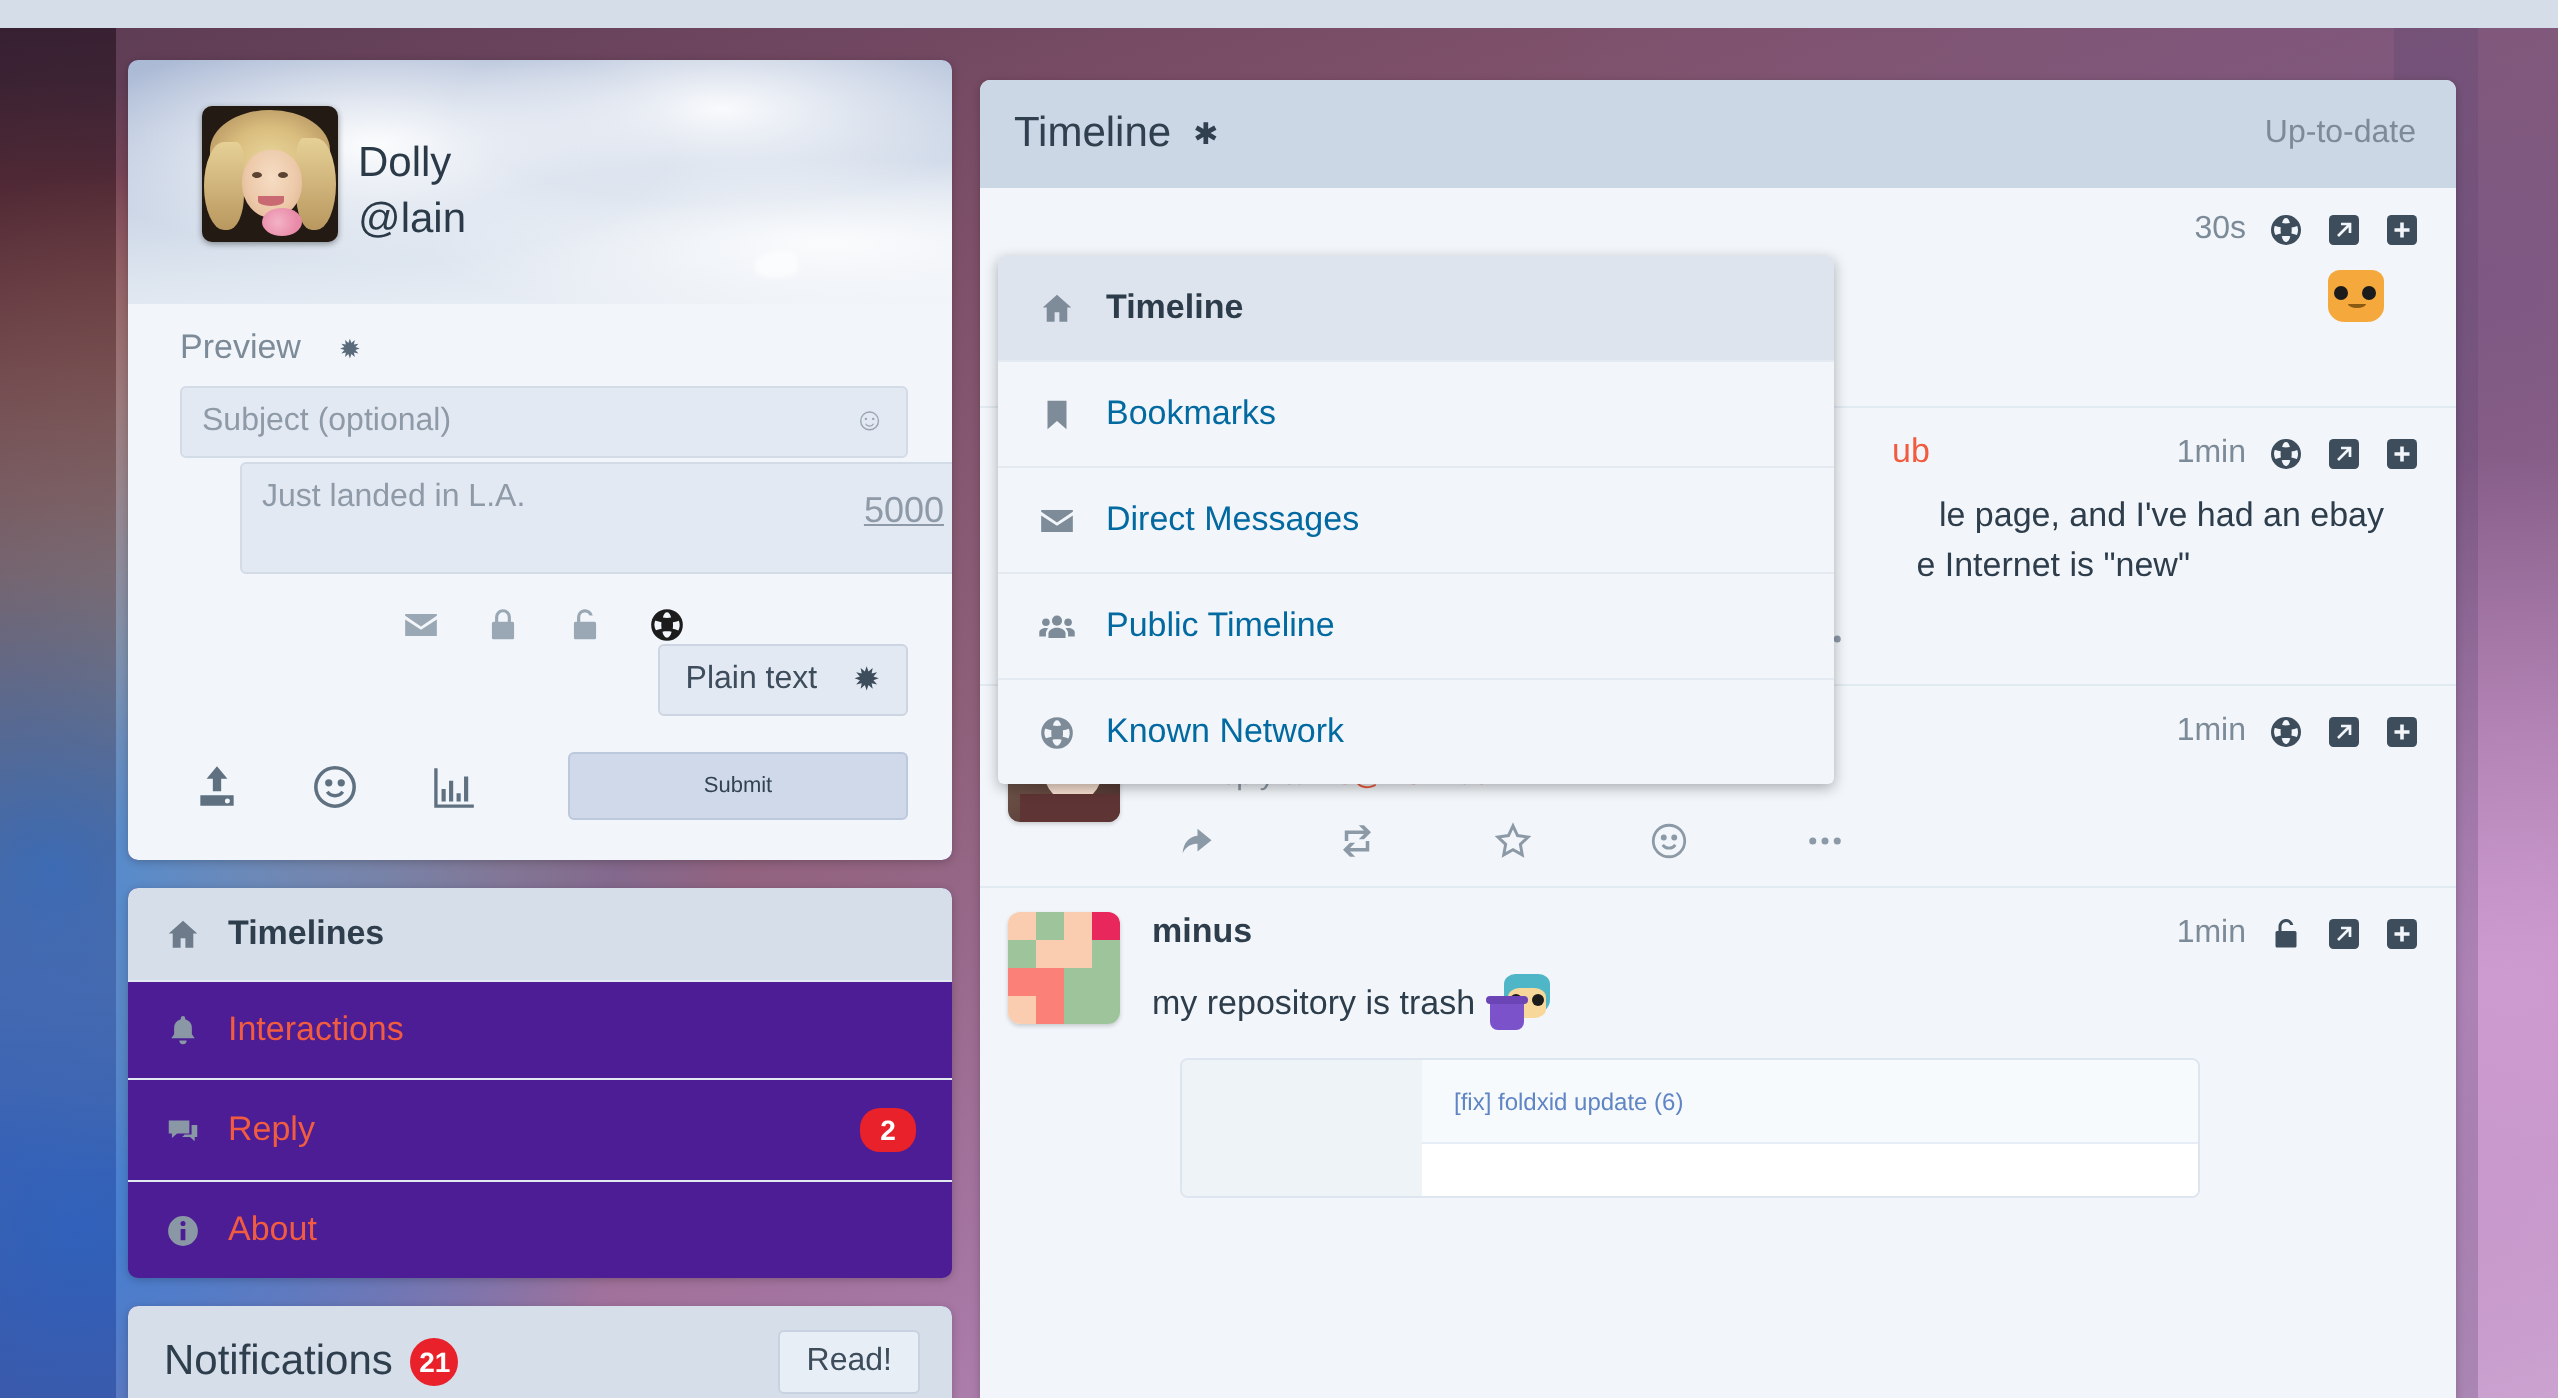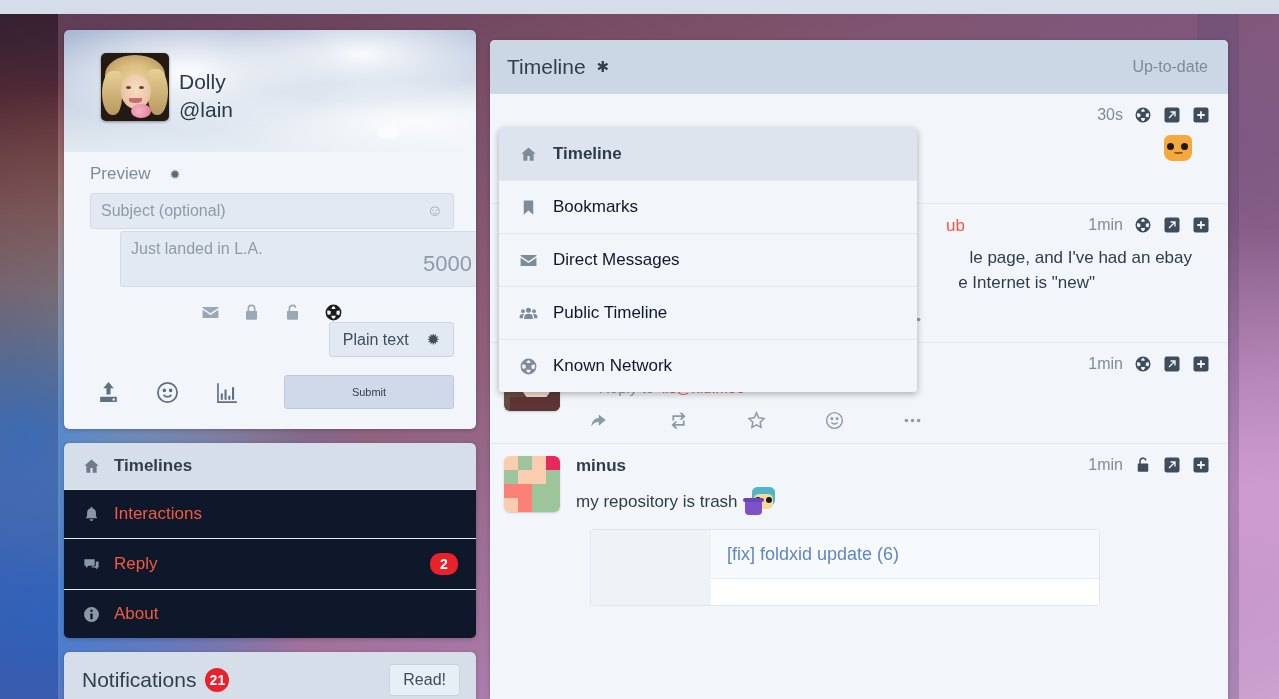--- a/index.html
+++ b/index.html
@@ -49,21 +49,21 @@
   .col-right {
     position: absolute; left: 490px; top: 40px; width: 738px; height: 659px;
     background: #f2f6fa;
     border-radius: 5px 5px 0 0;
     box-shadow: 0 1px 4px rgba(0,0,0,0.22);
     overflow: hidden;
   }
 
   
   .panel {
-    background: #0f172a;
+    background: #4c1d95;
     border-radius: 5px;
     box-shadow: 0 1px 4px rgba(0,0,0,0.22);
     overflow: hidden;
     margin-bottom: 14px;
   }
 
   
   .profile-banner {
     position: relative; height: 122px;
     background:
@@ -138,21 +138,21 @@
     position: relative; width: 364px; background: #e3e9f2;
     border: 1px solid #d3dbe6; border-radius: 3px;
     padding: 8px 34px 8px 10px; color: #8e9aa7; font-size: 16px;
   }
   .field.subject { margin-bottom: 2px; }
   .field .smiley-in {
     position: absolute; right: 10px; top: 8px; color: #9aa6b3; font-size: 16px;
   }
   .field.body { height: 56px; padding-bottom: 4px; margin-left: 30px; }
   .charcount {
-    position: absolute; right: 11px; bottom: 9px; color: #8e9aa7; font-size: 22px;
+    position: absolute; right: 11px; bottom: 20px; color: #8e9aa7; font-size: 18px; text-decoration: underline;
   }
   .scope-row {
     display: flex; align-items: center; margin-top: 16px; width: 364px; flex-direction: column;
   }
   .scope-icons { display: flex; align-items: center; gap: 22px; }
   .scope-ic { width: 19px; height: 19px; color: #9aa7b4; display: block; }
   .scope-ic.active { color: #1c1c1c; }
   .select-box {
     margin-left: auto; display: flex; align-items: center; gap: 18px;
     background: #e3e9f2; border: 1px solid #ccd5e1; border-radius: 3px;
@@ -224,21 +224,21 @@
 
   
   .dropdown {
     position: absolute; left: 9px; top: 88px; width: 418px;
     background: #f2f6fa; border-radius: 3px;
     box-shadow: 0 2px 7px rgba(0,0,0,0.3);
     z-index: 40; overflow: hidden;
   }
   .dd-item {
     display: flex; align-items: center; gap: 15px;
-    padding: 16px 20px; font-size: 17px; color: #0f172a;
+    padding: 16px 20px; font-size: 17px; color: #0369a1;
     border-top: 1px solid #e3eaf2;
   }
   .dd-item:first-child { border-top: none; }
   .dd-item.active { background: #dde4ee; color: #2d3c4a; font-weight: bold; }
   .dd-ic { width: 19px; height: 19px; color: #7e8c9a; flex: none; }
 
   
   .post {
     display: flex; gap: 16px;
     padding: 12px 18px 10px 14px;
@@ -267,21 +267,21 @@
   }
   .av-anime .eye.l { left: 22px; }
   .av-anime .eye.r { left: 36px; }
   .av-anime .body {
     position: absolute; left: 6px; bottom: 0; width: 50px; height: 14px;
     background: #5f3434;
   }
   .av-ident { background: #eef2f6; }
   .av-ident i { position: absolute; display: block; }
   .post-body { flex: 1; min-width: 0; }
-  .post-head { display: flex; align-items: flex-start; }
+  .post-head { display: flex; align-items: flex-end; }
   .post-author { font-weight: bold; font-size: 17px; color: #2e3d4b; }
   .post-handle { font-size: 17px; color: #f15b3f; margin-left: 9px; }
   .post-meta { margin-left: auto; display: flex; align-items: center; gap: 11px; }
   .post-time { font-size: 16px; color: #7d8b99; }
   .meta-ic { width: 18px; height: 18px; color: #3d4d5c; display: block; }
   .reply-to {
     display: flex; align-items: center; gap: 8px;
     font-size: 15px; color: #8d9aa7; margin-top: 4px;
   }
   .reply-to .who { color: #f15b3f; }
@@ -319,21 +319,21 @@
 
   
   .embed {
     margin: 14px 0 0 14px; border: 1px solid #dde5ef; border-radius: 4px;
     background: #f7fafc; overflow: hidden; width: 510px;
   }
   .embed-inner { display: flex; }
   .embed-thumb { width: 120px; background: #eef3f8; }
   .embed-main { flex: 1; background: #f7fafc; }
   .embed-title {
-    padding: 14px 16px 13px; font-size: 18px; color: #5f85c4;
+    padding: 14px 16px 13px; font-size: 12px; color: #5f85c4;
     border-bottom: 1px solid #e6edf5;
   }
   .embed-rest { height: 26px; background: #ffffff; }
 </style>
 </head>
 <body>
 
 <div id="root">
 
   <div class="wallpaper"></div>

